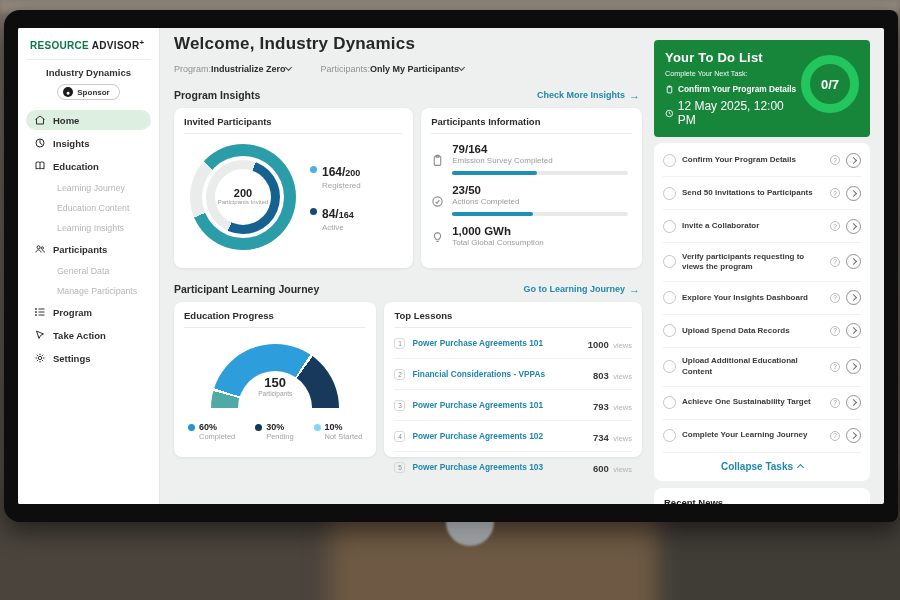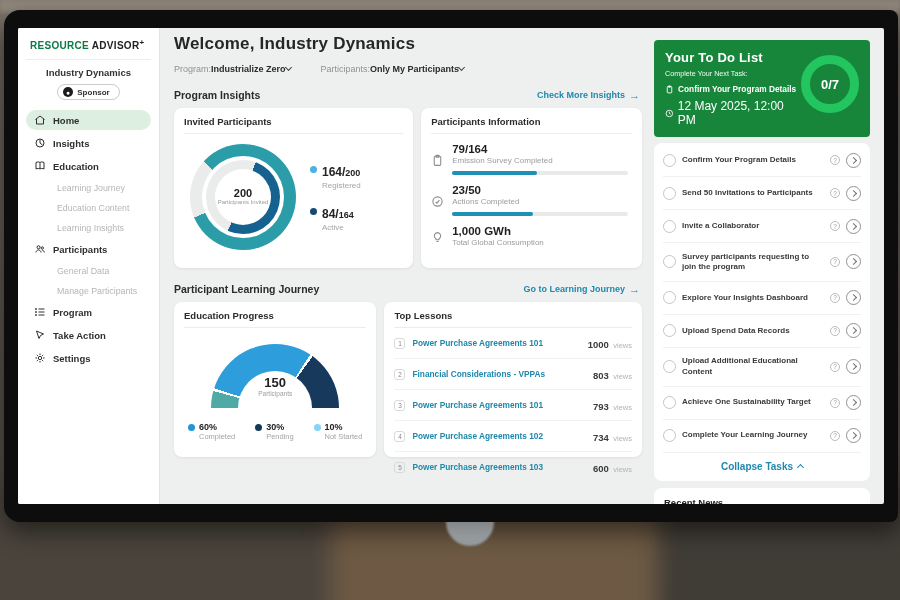--- a/index.html
+++ b/index.html
@@ -442,21 +442,21 @@
           <div class="task">
             <span class="task-check"></span>
             <span class="task-label">Invite a Collaborator</span>
             <span class="task-q">?</span>
             <span class="task-go">
                 <i class="chev"></i>
               </span>
           </div>
           <div class="task">
             <span class="task-check"></span>
-            <span class="task-label">Survey participants requesting to join the program</span>
+            <span class="task-label">Verify participants requesting to views the program</span>
             <span class="task-q">?</span>
             <span class="task-go">
                 <i class="chev"></i>
               </span>
           </div>
           <div class="task">
             <span class="task-check"></span>
             <span class="task-label">Explore Your Insights Dashboard</span>
             <span class="task-q">?</span>
             <span class="task-go">

